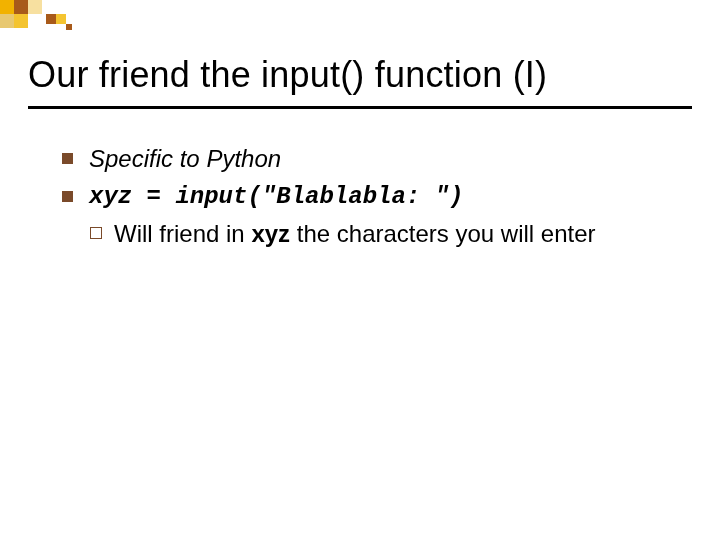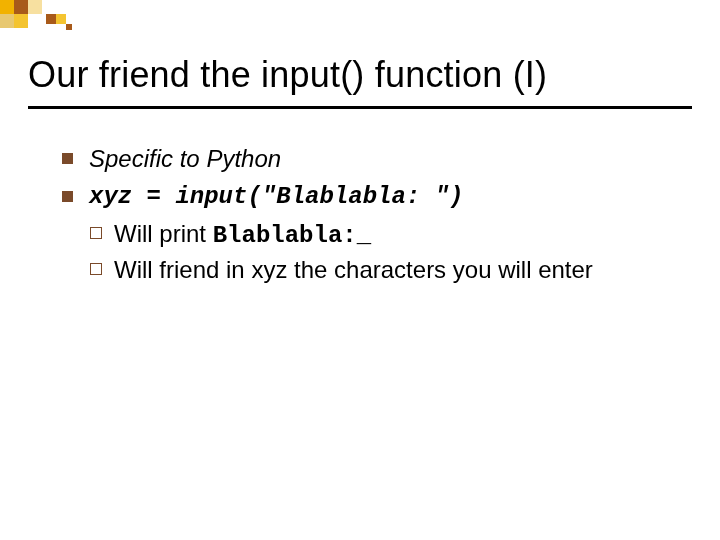--- a/index.html
+++ b/index.html
@@ -11,21 +11,21 @@
   .title { font-size: 36px; font-weight: 400; letter-spacing: 0.2px; }
   .rule { margin: 10px 28px 0 28px; height: 3px; background: #000; }
   .body { padding: 34px 28px 0 62px; font-size: 24px; line-height: 1.32; }
   .lvl1 { display: flex; align-items: flex-start; margin-bottom: 6px; font-style: italic; }
   .lvl1 .bullet { flex: 0 0 auto; width: 11px; height: 11px; background: #7a4a2a; margin-top: 10px; margin-right: 16px; }
   .lvl1 .txt { flex: 1 1 auto; }
   .lvl2 { display: flex; align-items: flex-start; margin: 2px 0 2px 28px; }
   .lvl2 .box { flex: 0 0 auto; width: 12px; height: 12px; border: 1.5px solid #7a4a2a; margin-top: 9px; margin-right: 12px; }
   .lvl2 .txt { flex: 1 1 auto; }
   .mono { font-family: "Courier New", Courier, monospace; font-weight: 700; }
-  .bold { font-weight: 400; }
+  .bold { font-weight: 700; }
 </style>
 </head>
 <body>
 <div class="slide">
 
   <div class="deco">
     <div class="sq" style="left:0px;  top:0px;  width:14px; height:14px; background:#f2b200;"></div>
     <div class="sq" style="left:14px; top:0px;  width:14px; height:14px; background:#a85a1a;"></div>
     <div class="sq" style="left:28px; top:0px;  width:14px; height:14px; background:#f7e0a0;"></div>
     <div class="sq" style="left:0px;  top:14px; width:14px; height:14px; background:#e8c870;"></div>
@@ -45,27 +45,20 @@
     <div class="lvl1">
       <span class="bullet"></span>
       <span class="txt">Specific to Python</span>
     </div>
 
     <div class="lvl1">
       <span class="bullet"></span>
       <span class="txt mono">xyz = input("Blablabla: ")</span>
     </div>
 
-    <div class="lvl2">
-      <span class="box"></span>
-      <span class="txt">
-        <span>Will print </span>
-        <span class="mono">Blablabla:_</span>
-      </span>
-    </div>
 
     <div class="lvl2">
       <span class="box"></span>
       <span class="txt">
         <span>Will friend in </span>
         <span class="bold">xyz</span>
         <span> the characters you will enter</span>
       </span>
     </div>
 

